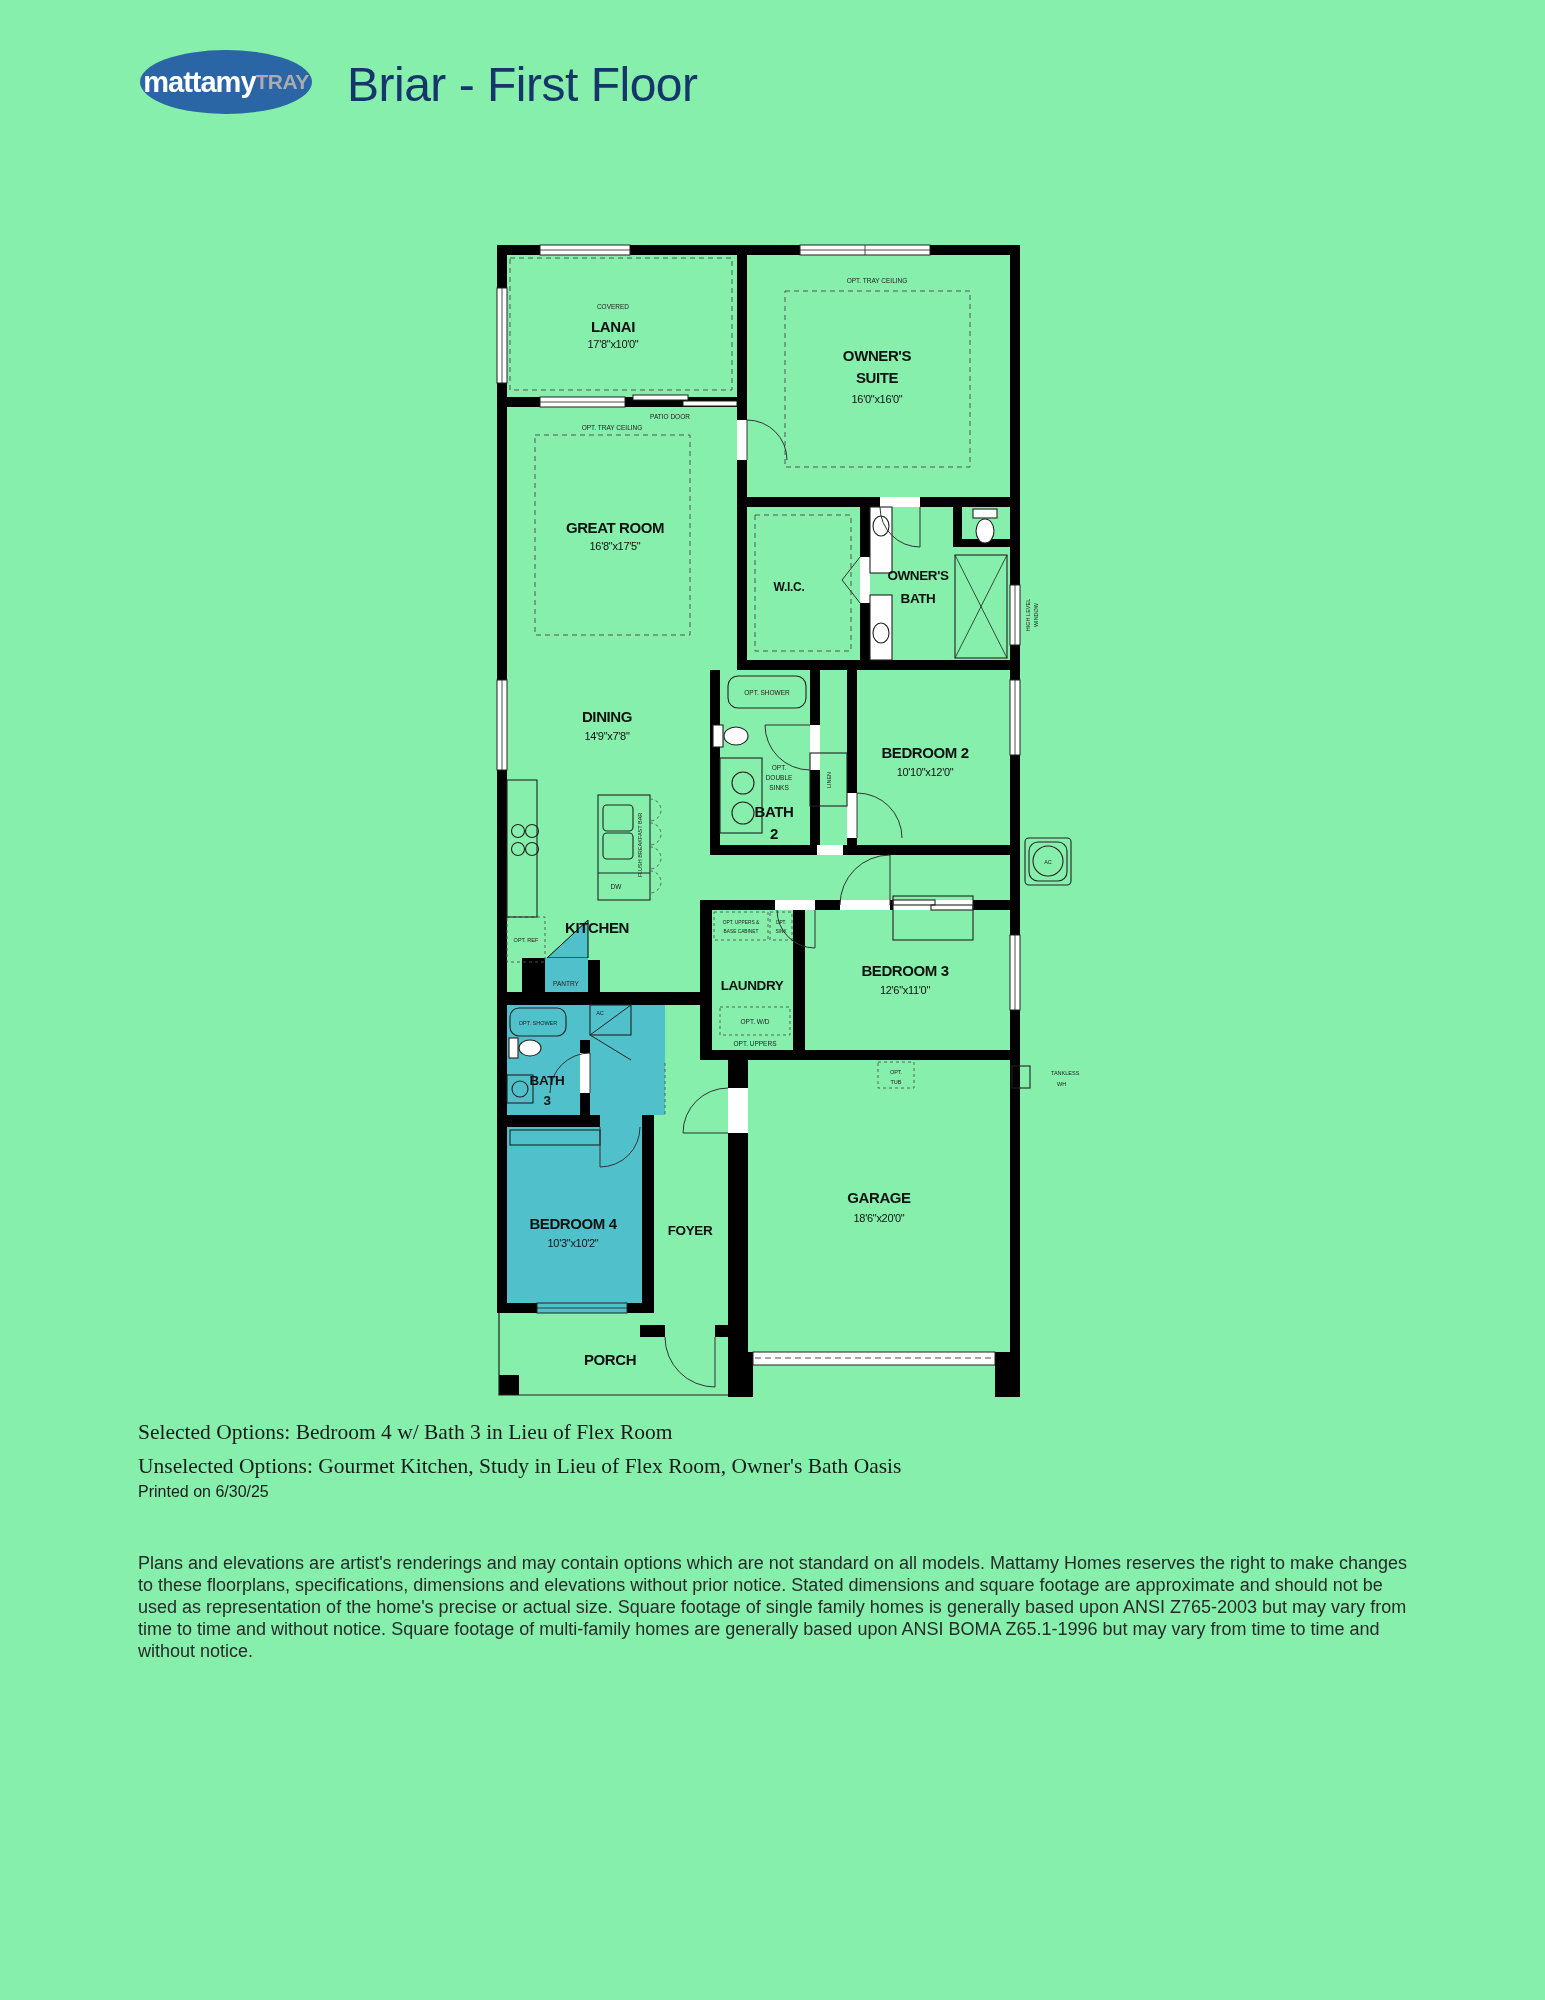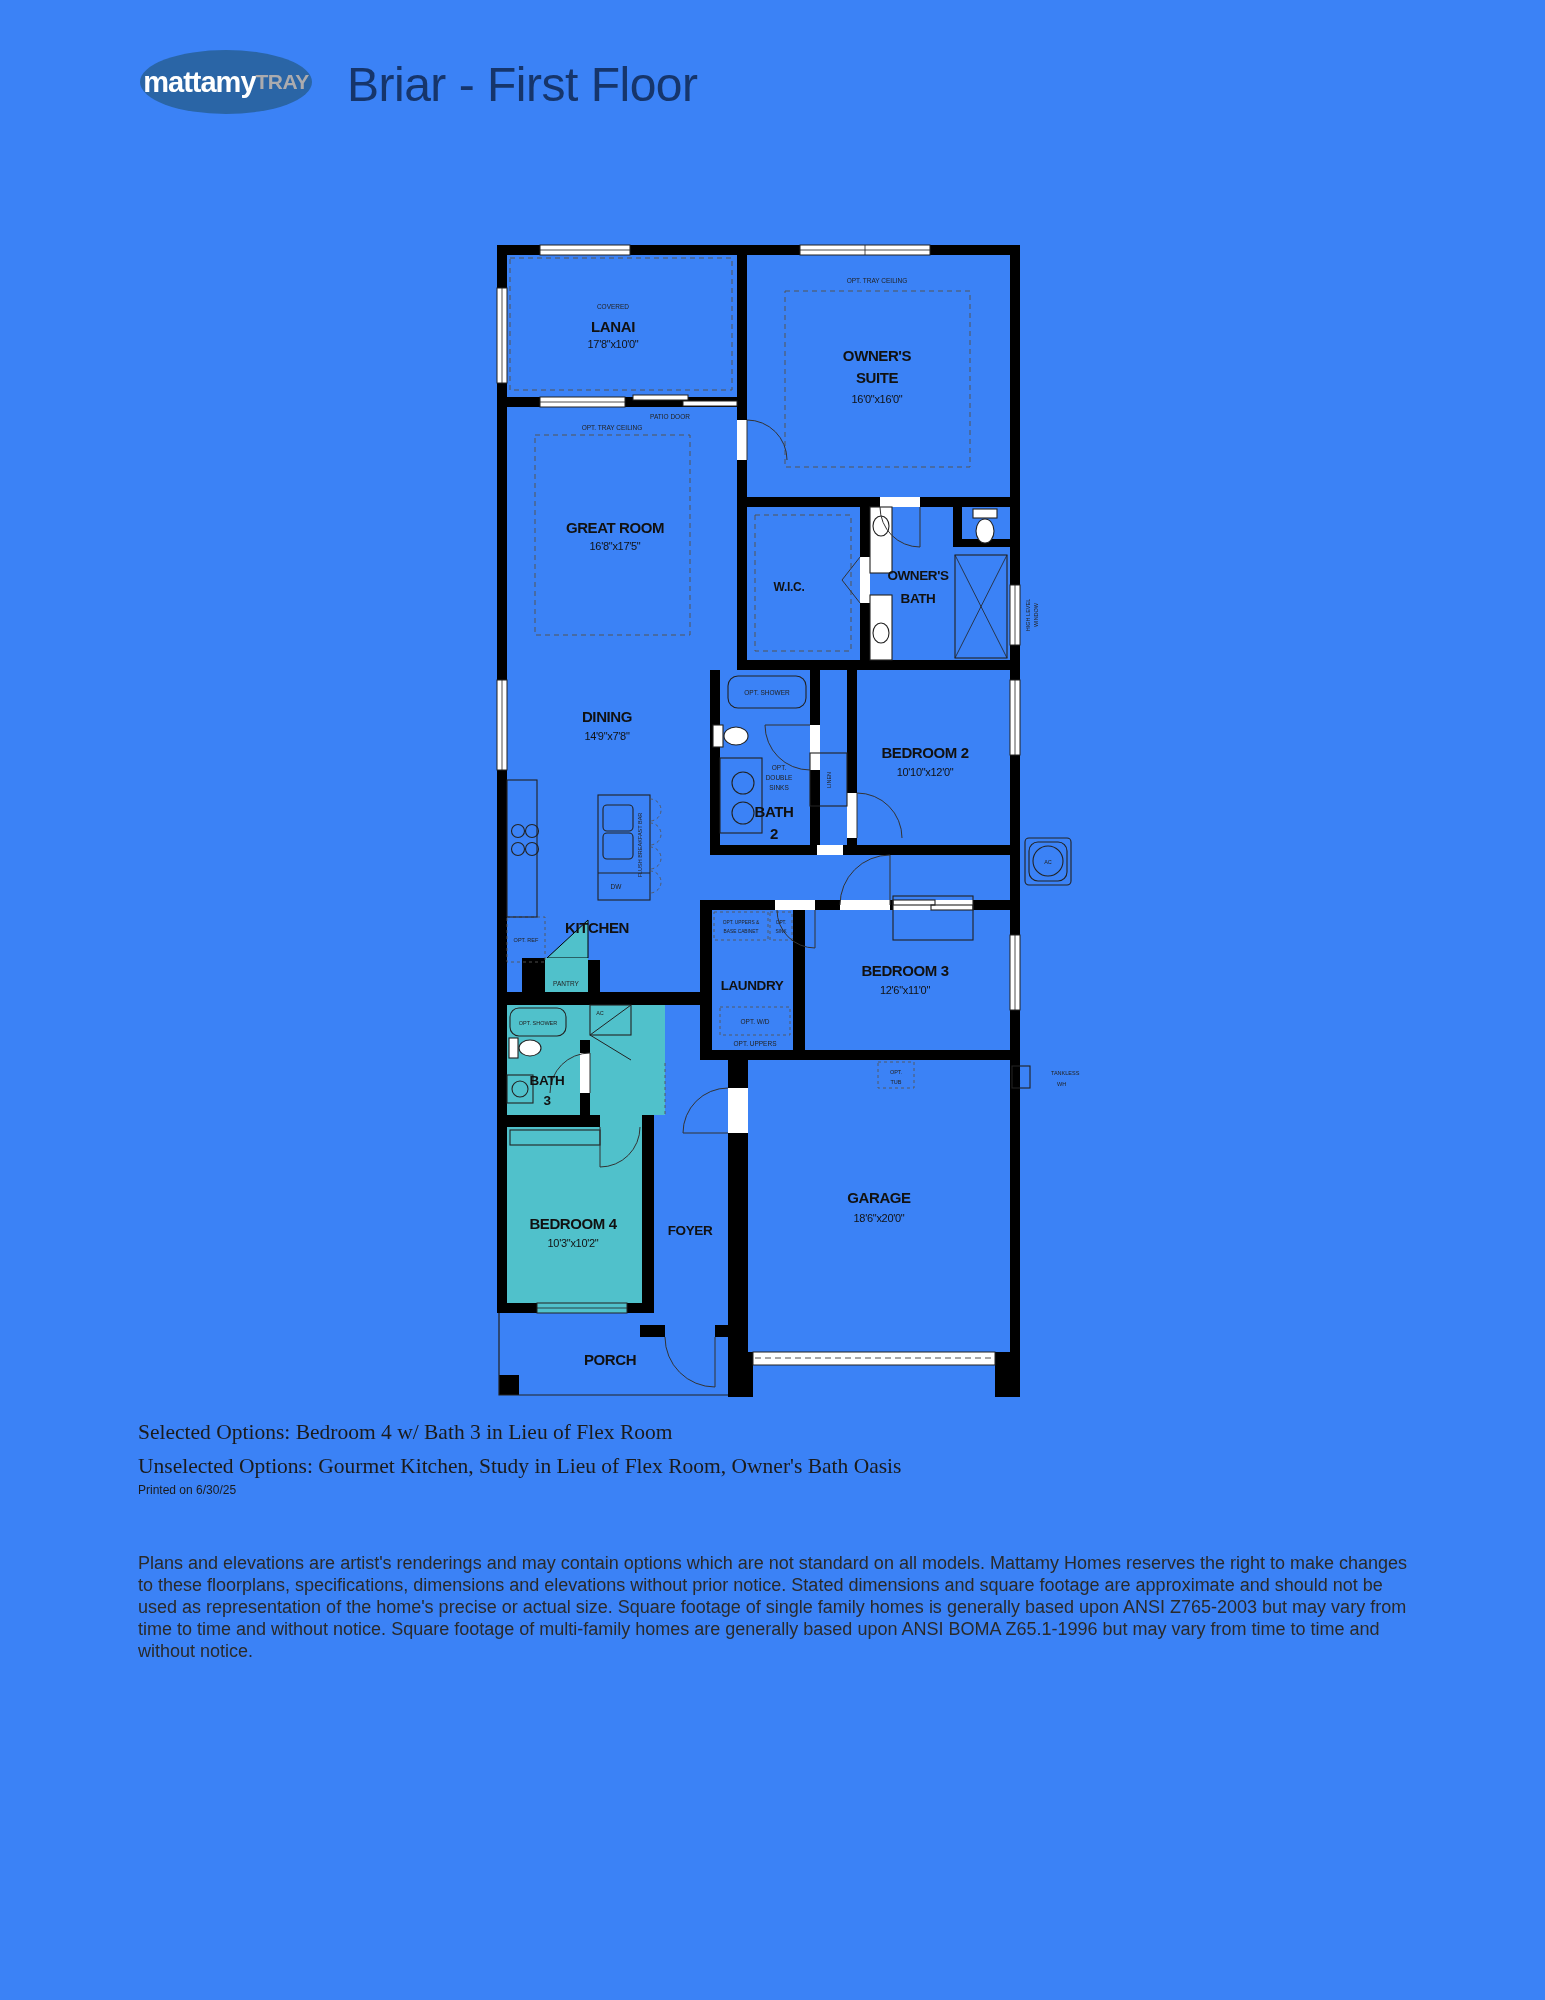--- a/index.html
+++ b/index.html
@@ -1,16 +1,16 @@
 <!DOCTYPE html>
 <html style="--teal: #50C1CB; --logo-blue: #2A65A6; --homes-gray: #ABABAE; --title-navy: #16356B;"><head>
 <meta charset="utf-8">
 <style>
   html,body{margin:0;padding:0;background:#fff;}
-  .page{position:relative;width:1545px;height:2000px;background:#3b82f6;overflow:hidden;
+  .page{position:relative;width:1545px;height:2000px;background:#86efac;overflow:hidden;
         font-family:"Liberation Sans",sans-serif;color:#1c1c1c;}
   
   .logo{position:absolute;left:140px;top:50px;width:172px;height:64px;border-radius:50%;
         background:var(--logo-blue,#2A65A6);display:flex;align-items:center;justify-content:center;}
   .logo .p1{color:#fff;font-weight:bold;font-size:29px;letter-spacing:-1px;}
   .logo .p2{color:var(--homes-gray,#ABABAE);font-size:21px;letter-spacing:-0.5px;font-weight:bold;}
   .title{position:absolute;left:347px;top:57px;font-size:48px;font-weight:400;
          color:var(--title-navy,#16356B);letter-spacing:-0.5px;}
   
   .plan{position:absolute;left:485px;top:243px;width:615px;height:1157px;}
@@ -30,21 +30,21 @@
   .teal{fill:var(--teal,#50C1CB);}
   .gap{fill:#fff;}
   .fix{fill:#fff;stroke:#222;stroke-width:1.1;}
   .fixt{fill:none;stroke:#222;stroke-width:1.1;}
   .arc{fill:none;stroke:#333;stroke-width:1;}
   .win{fill:#fff;stroke:#222;stroke-width:1;}
   .winline{stroke:#222;stroke-width:0.8;}
   
   .opts{position:absolute;left:138px;top:1420px;width:1300px;font-size:21.5px;color:#1b1b1b;font-family:Liberation Serif, serif;}
   .opts .line{margin-bottom:9px;}
-  .printed{position:absolute;left:138px;top:1483px;font-size:12px;color:#1b1b1b;}
+  .printed{position:absolute;left:138px;top:1483px;font-size:16px;color:#1b1b1b;}
   .disclaimer{position:absolute;left:138px;top:1553px;width:1276px;font-size:18px;
               line-height:1.22;color:#2a2a2a;}
 </style>
 </head>
 <body>
 
 <div class="page">
 
   <div class="logo">
     <span class="p1">mattamy</span>

